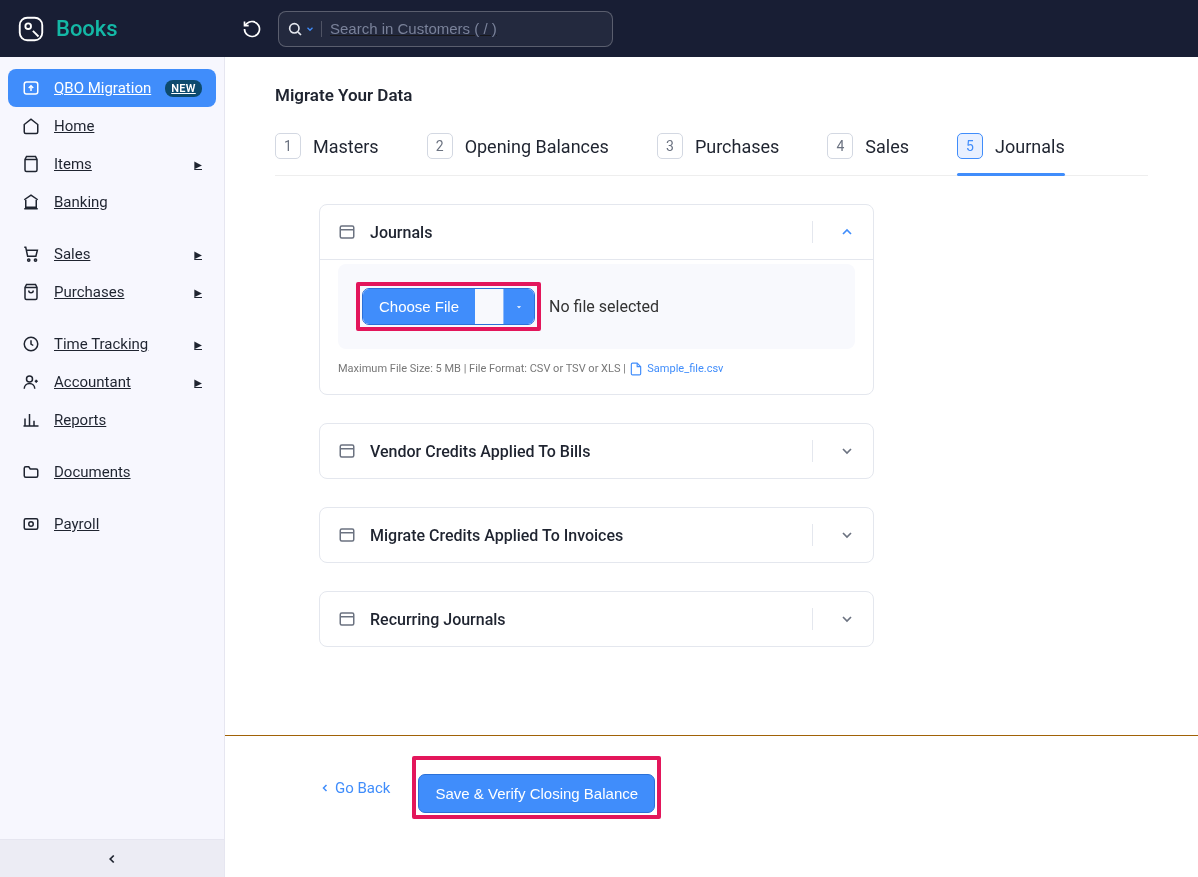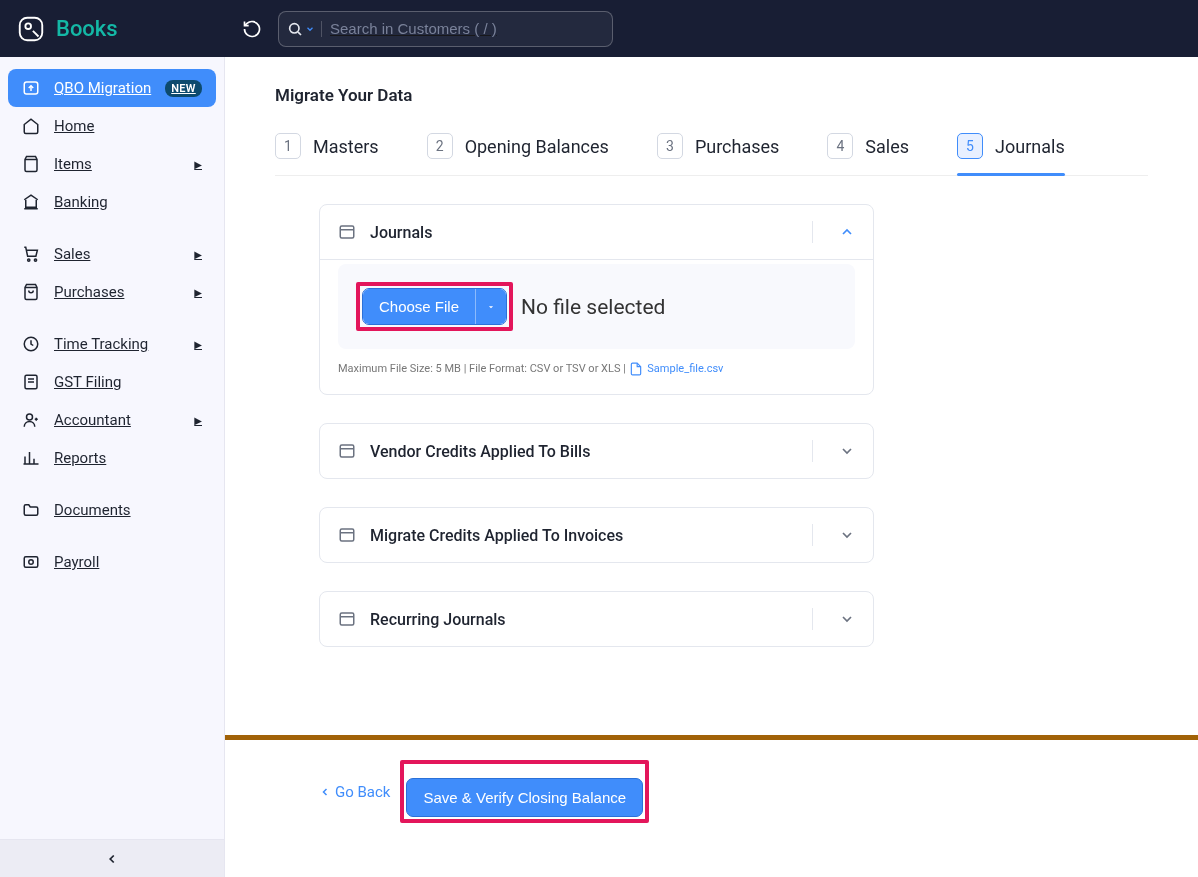--- a/index.html
+++ b/index.html
@@ -49,29 +49,29 @@
     .panel-header { display: flex; align-items: center; gap: 14px; padding: 16px 18px; cursor: pointer; }
     .panel-header .ph-icon { color: #6b7280; display: flex; }
     .panel-title { font-size: 16px; font-weight: 500; color: #1f2430; flex: 1; }
     .panel-header .divider { width: 1px; height: 22px; background: #e4e7ee; margin: 0 12px; }
     .panel-header .toggle { color: #408dfb; }
     .panel-header .toggle.collapsed { color: #6b7280; }
     
     .panel-body { padding: 4px 18px 18px 18px; border-top: 1px solid #e4e7ee; }
     .upload-box { background: #f8f9fd; border-radius: 8px; padding: 18px; display: flex; align-items: center; gap: 8px; }
     .upload-highlight { border: 4px solid #e3165b; padding: 2px; border-radius: 2px; }
-    .choose-group { display: inline-flex; border: 1px solid #2b71d8; border-radius: 7px; overflow: hidden; }
+    .choose-group { display: inline-flex; border: 1px solid #2b71d8; border-radius: 7px; overflow: hidden; gap: 28px; }
     .choose-btn { background: #408dfb; color: #fff; border: none; padding: 9px 16px; font-size: 15px; cursor: pointer; }
     .choose-caret { background: #408dfb; color: #fff; border: none; border-left: 1px solid rgba(255,255,255,0.4); padding: 9px 10px; cursor: pointer; display: flex; align-items: center; }
-    .nofile { color: #333; font-size: 21px; }
+    .nofile { color: #333; font-size: 16px; }
     .filehelp { font-size: 11px; color: #777; margin-top: 13px; }
     .filehelp a { color: #408dfb; text-decoration: none; }
     .sample-icon { color: #408dfb; display: inline-flex; vertical-align: middle; margin-right: 2px; }
     
-    .footer-bar { border-top: 5px solid #a16207; padding: 20px 50px 26px 94px; display: flex; align-items: center; gap: 10px; background: #fff; }
+    .footer-bar { border-top: 1px solid #a16207; padding: 20px 50px 26px 94px; display: flex; align-items: center; gap: 22px; background: #fff; }
     .go-back { color: #408dfb; font-size: 15px; cursor: pointer; display: inline-flex; align-items: center; gap: 4px; }
     .save-highlight { border: 4px solid #e3165b; padding: 2px; border-radius: 2px; }
     .save-btn { background: #408dfb; color: #fff; border: 1px solid #2b71d8; border-radius: 7px; padding: 10px 16px; font-size: 15px; cursor: pointer; margin-top: 12px; }
     
     svg { display: block; }
   </style>
 </head>
 <body>
 
 <div class="app">
@@ -186,29 +186,20 @@
           <svg width="18" height="18" viewBox="0 0 24 24" fill="none" stroke="#1f2430" stroke-width="2">
               <circle cx="12" cy="12" r="9"></circle>
               <path d="M12 7v5l3 2"></path>
             </svg>
         </span>
         <span>Time Tracking</span>
         <span class="chev">▶</span>
       </div>
 
 
-      <div class="sidebar-item">
-        <span class="icon">
-          <svg width="18" height="18" viewBox="0 0 24 24" fill="none" stroke="#1f2430" stroke-width="2">
-              <rect x="4" y="3" width="16" height="18" rx="2"></rect>
-              <path d="M8 8h8M8 12h8"></path>
-            </svg>
-        </span>
-        <span>GST Filing</span>
-      </div>
 
       <div class="sidebar-item">
         <span class="icon">
           <svg width="18" height="18" viewBox="0 0 24 24" fill="none" stroke="#1f2430" stroke-width="2">
               <circle cx="10" cy="8" r="4"></circle>
               <path d="M3 21c0-4 3-7 7-7s7 3 7 7"></path>
               <path d="M17 11h4M19 9v4"></path>
             </svg>
         </span>
         <span>Accountant</span>

